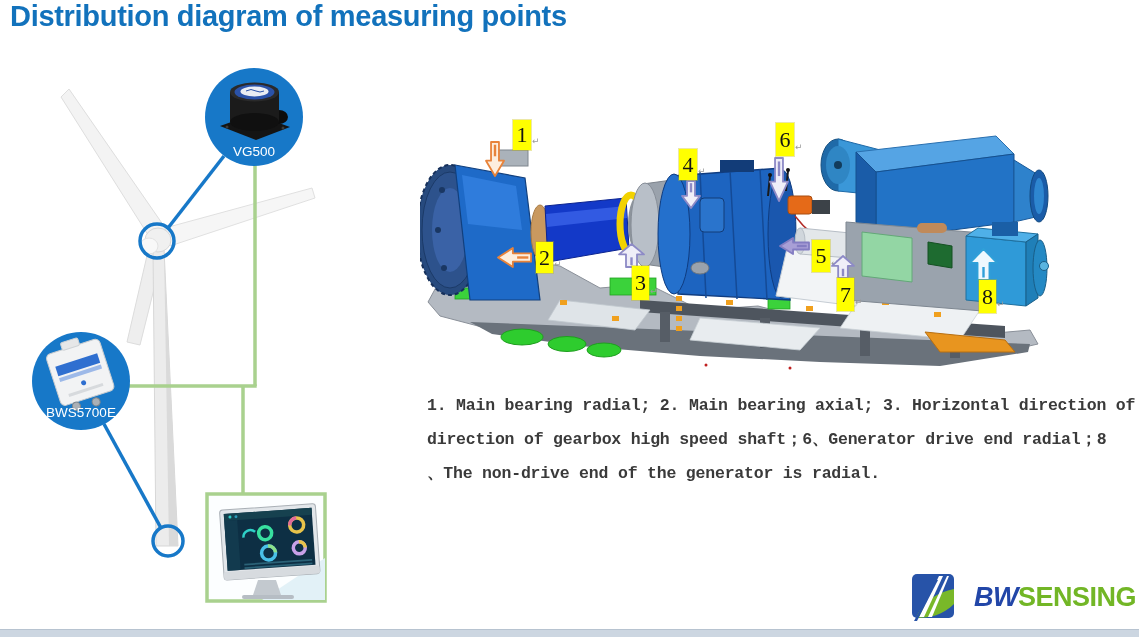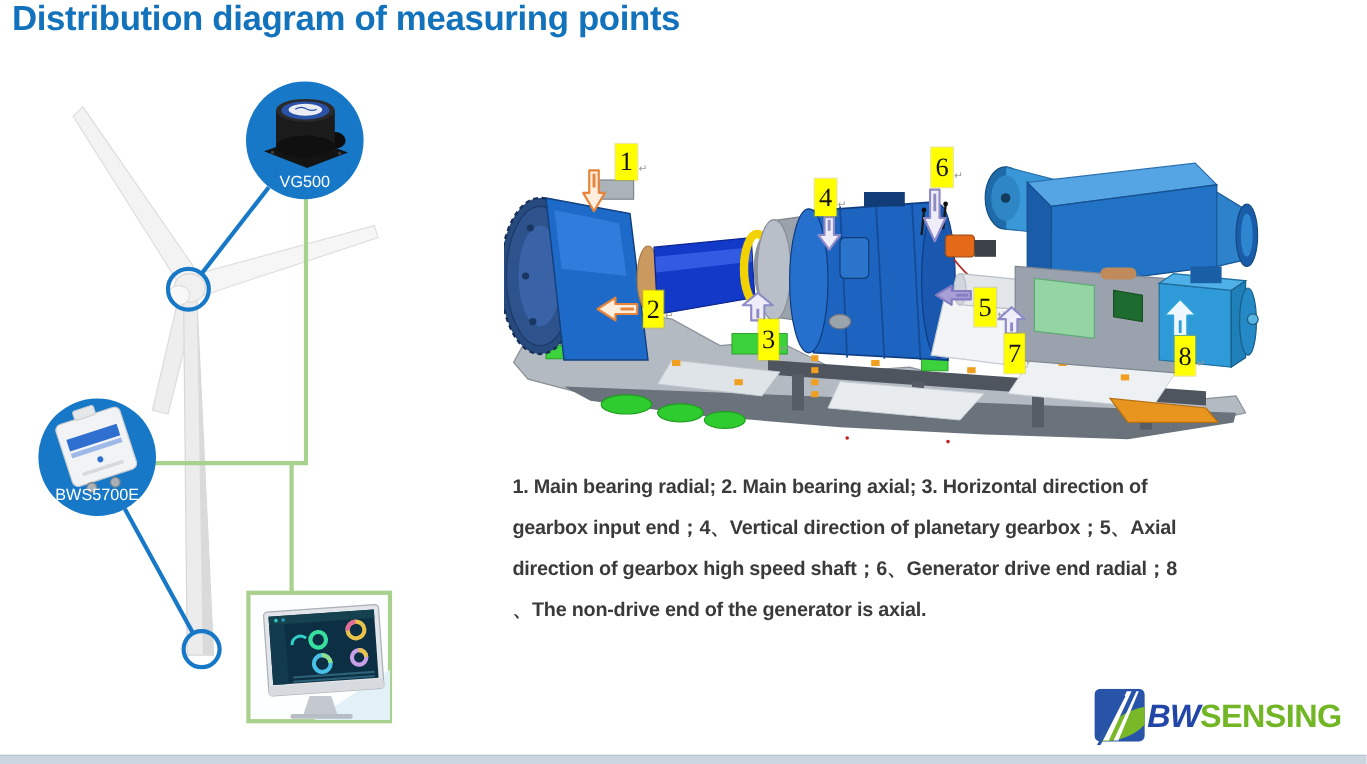--- a/index.html
+++ b/index.html
@@ -11,36 +11,36 @@
     position:absolute;left:10px;top:0px;margin:0;
     font-size:29px;font-weight:700;letter-spacing:-0.3px;color:#1272bc;
   }
   .abs{position:absolute;}
   
   #description{
     position:absolute;left:427px;top:389px;width:620px;
     font-size:16.5px;font-weight:700;color:#3a3a3a;line-height:34px;
     letter-spacing:-0.2px;
   }
-  #description .line{white-space:nowrap;}
+  #description .line{white-space:nowrap;font-family:Liberation Mono, monospace;}
   
   .marker-box{
     position:absolute;background:#ffff00;color:#141414;
     font-family:"Liberation Serif",serif;font-size:22px;font-weight:400;
     display:flex;align-items:center;justify-content:center;
     box-shadow:0 0 0 1px rgba(200,190,0,.35);
   }
   .marker-return{
     position:absolute;color:#9a9a9a;font-size:9px;
     font-family:"DejaVu Sans",sans-serif;
   }
   .marker-arrow{position:absolute;}
   
   #logo{position:absolute;left:912px;top:573px;display:flex;align-items:center;}
-  #logo-text{margin-left:2px;font-size:27px;font-weight:700;letter-spacing:-0.5px;line-height:48px;}
+  #logo-text{margin-left:20px;font-size:27px;font-weight:700;letter-spacing:-0.5px;line-height:48px;}
   .logo-bw{color:#2246a8;font-style:italic;}
   .logo-sensing{color:#72b626;}
   
   #footer-bar{
     position:absolute;left:0;bottom:0;width:1139px;height:7px;
     background:#ccd6e1;border-top:1px solid #b7c3d0;
   }
 </style>
 </head>
 <body>
@@ -291,23 +291,22 @@
       <svg class="marker-arrow" width="27" height="31" viewBox="0 0 27 31" style="left: 970px; top: 249px; overflow: visible;">
         <polygon points="13.5,0 27,13.950000000000001 19.439999999999998,13.950000000000001 19.439999999999998,31 7.5600000000000005,31 7.5600000000000005,13.950000000000001 0,13.950000000000001" fill="#eef8fe" stroke="#2fa0d8" stroke-width="1.8" stroke-linejoin="round"></polygon>
         <line x1="13.5" y1="17.98" x2="13.5" y2="28.52" stroke="#2fa0d8" stroke-width="2.4"></line>
       </svg>
       <div class="marker-box" style="left: 979px; top: 280px; width: 17px; height: 33px;">8</div>
       <span class="marker-return" style="left: 997px; top: 299px;">↵</span>
     </div>
 
   <div id="description">
       <div class="line">1. Main bearing radial; 2. Main bearing axial; 3. Horizontal direction of</div>
-      <div class="line">gearbox input end；4、Vertical direction of planetary gearbox；5、Axial</div>
       <div class="line">direction of gearbox high speed shaft；6、Generator drive end radial；8</div>
-      <div class="line">、The non-drive end of the generator is axial.</div>
+      <div class="line">、The non-drive end of the generator is radial.</div>
     </div>
 
   <div id="logo">
     <svg width="42" height="47" viewBox="0 0 42 47">
       <rect x="0" y="0" width="42" height="44" rx="5" fill="#2753a8"></rect>
       <path d="M4,44 C10,28 26,18 42,15 L42,30 C31,41 18,44 4,44 Z" fill="#79b829"></path>
       <path d="M7,43 L27,2 L31,2 L12,43 Z" fill="#ffffff"></path>
       <path d="M16,43 L35,2 L37,2 L20,43 Z" fill="#ffffff"></path>
       <path d="M2,47 L24,6 L26,6 L5,47 Z" fill="#2753a8"></path>
     </svg>

